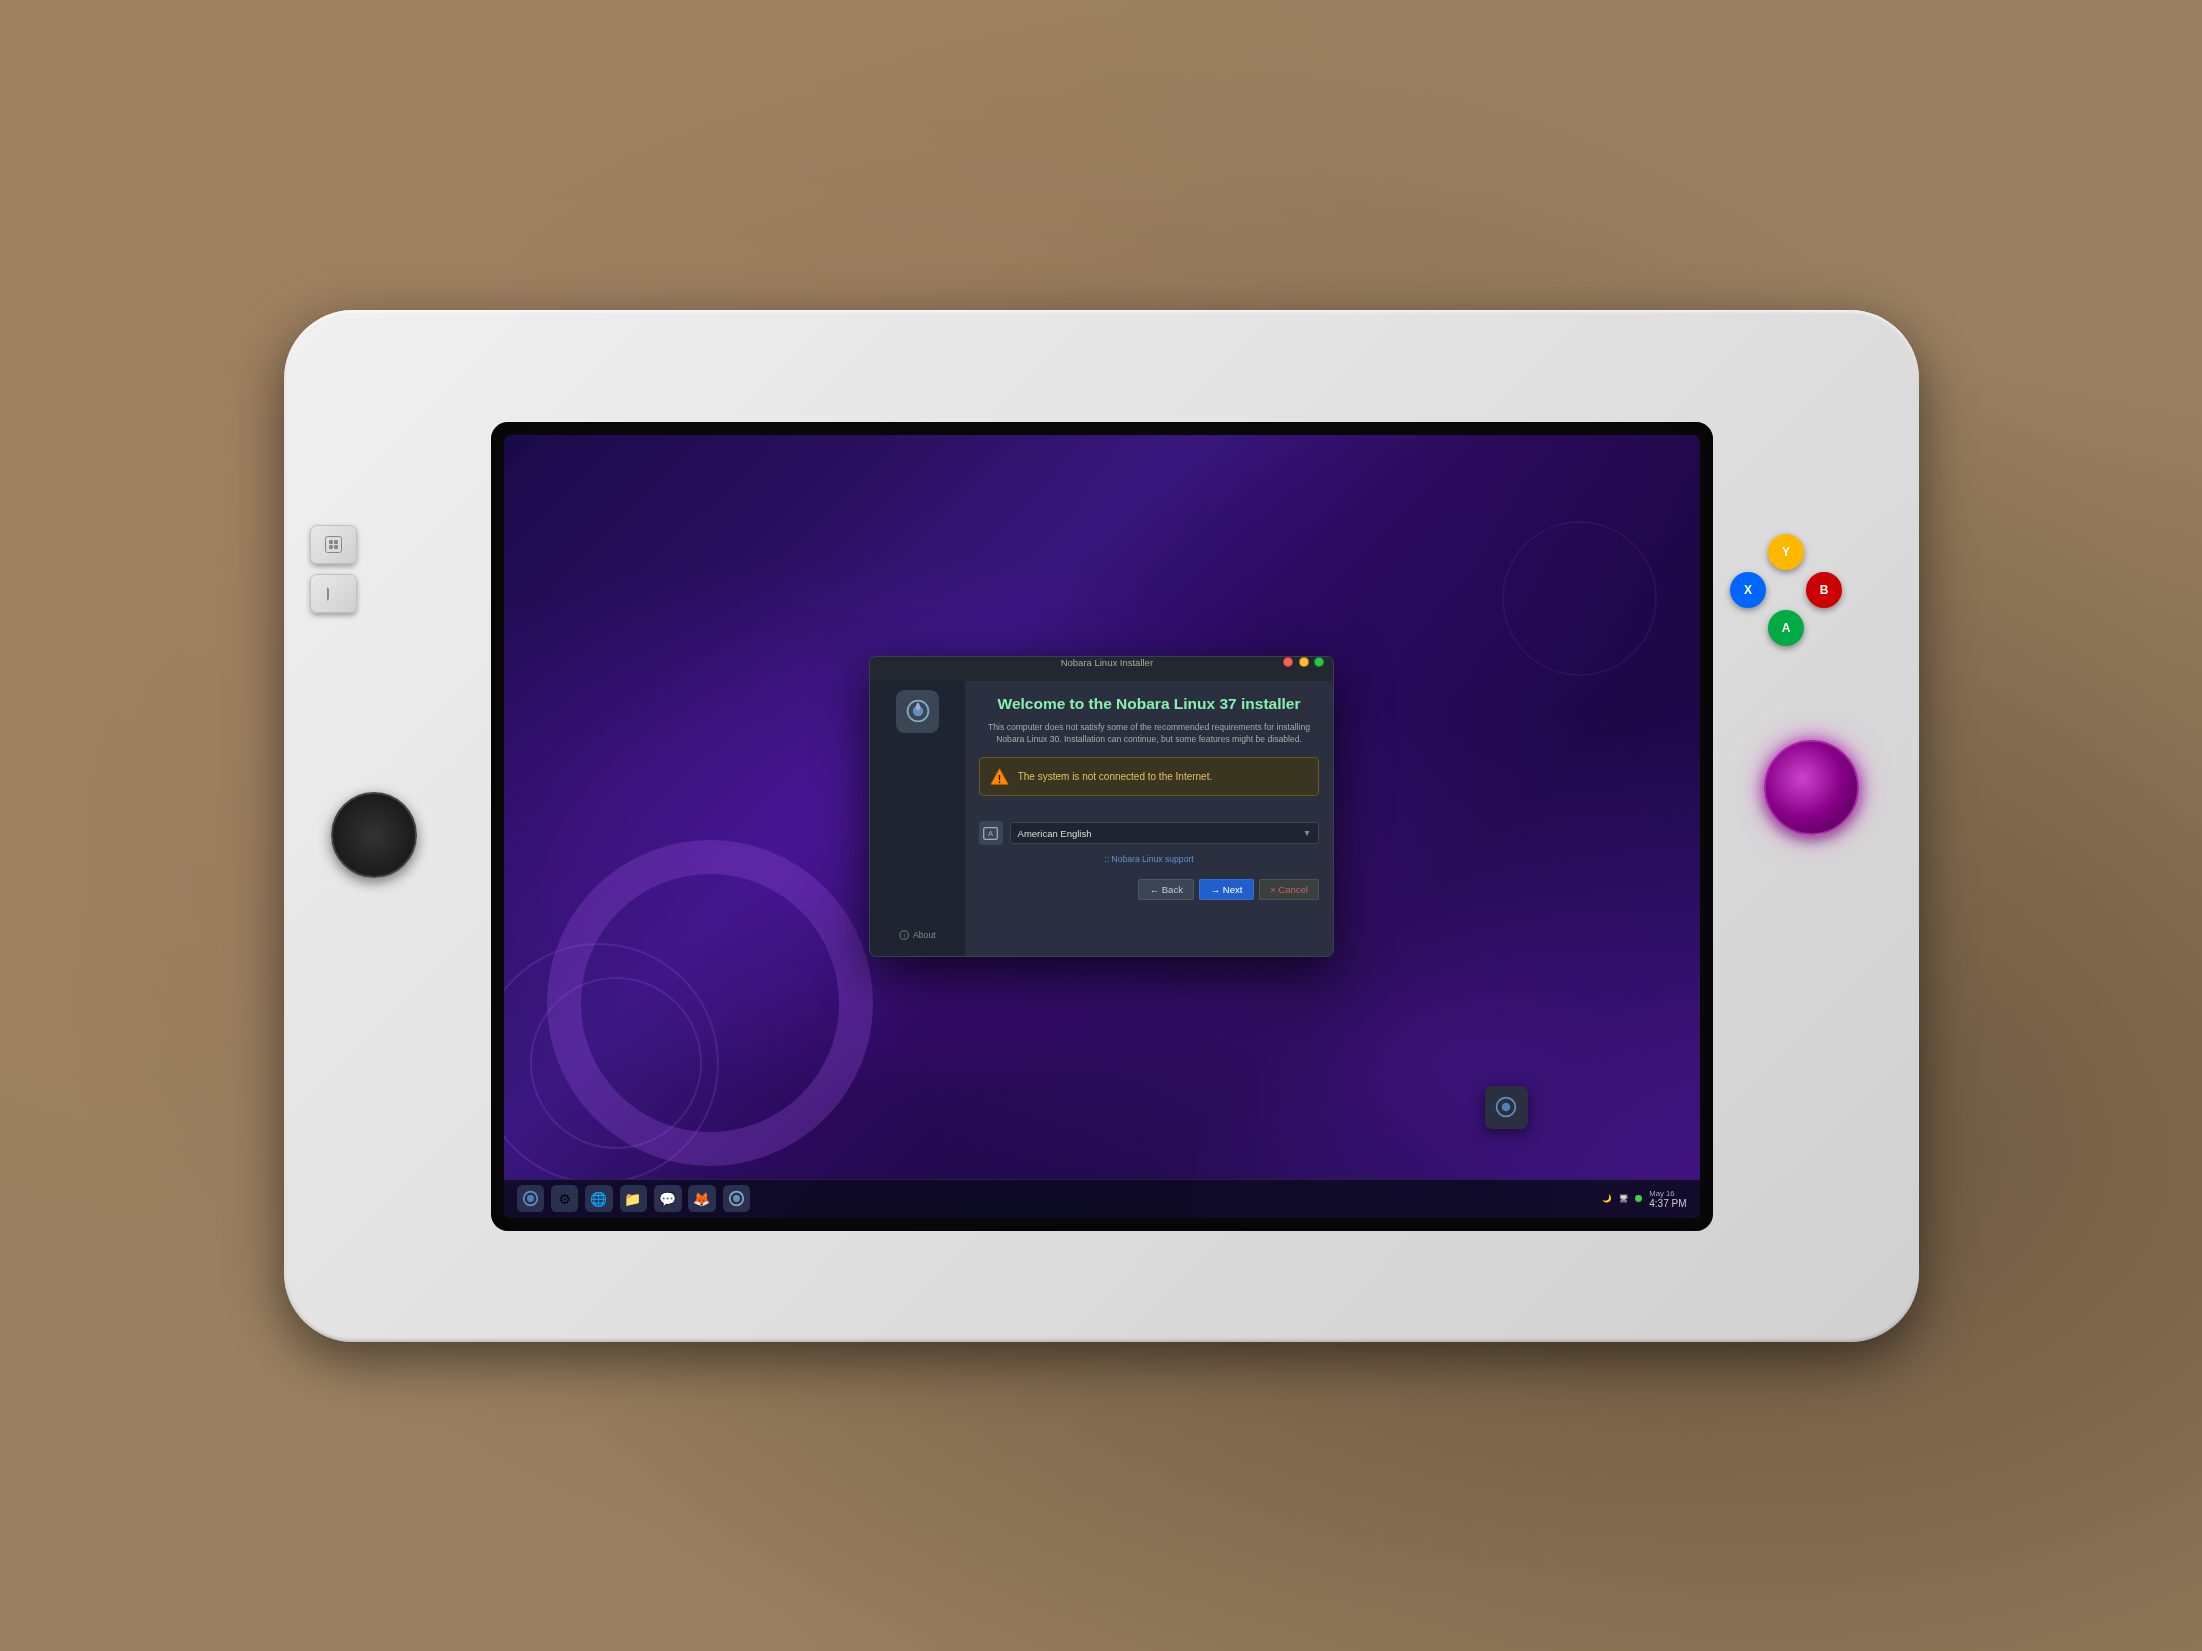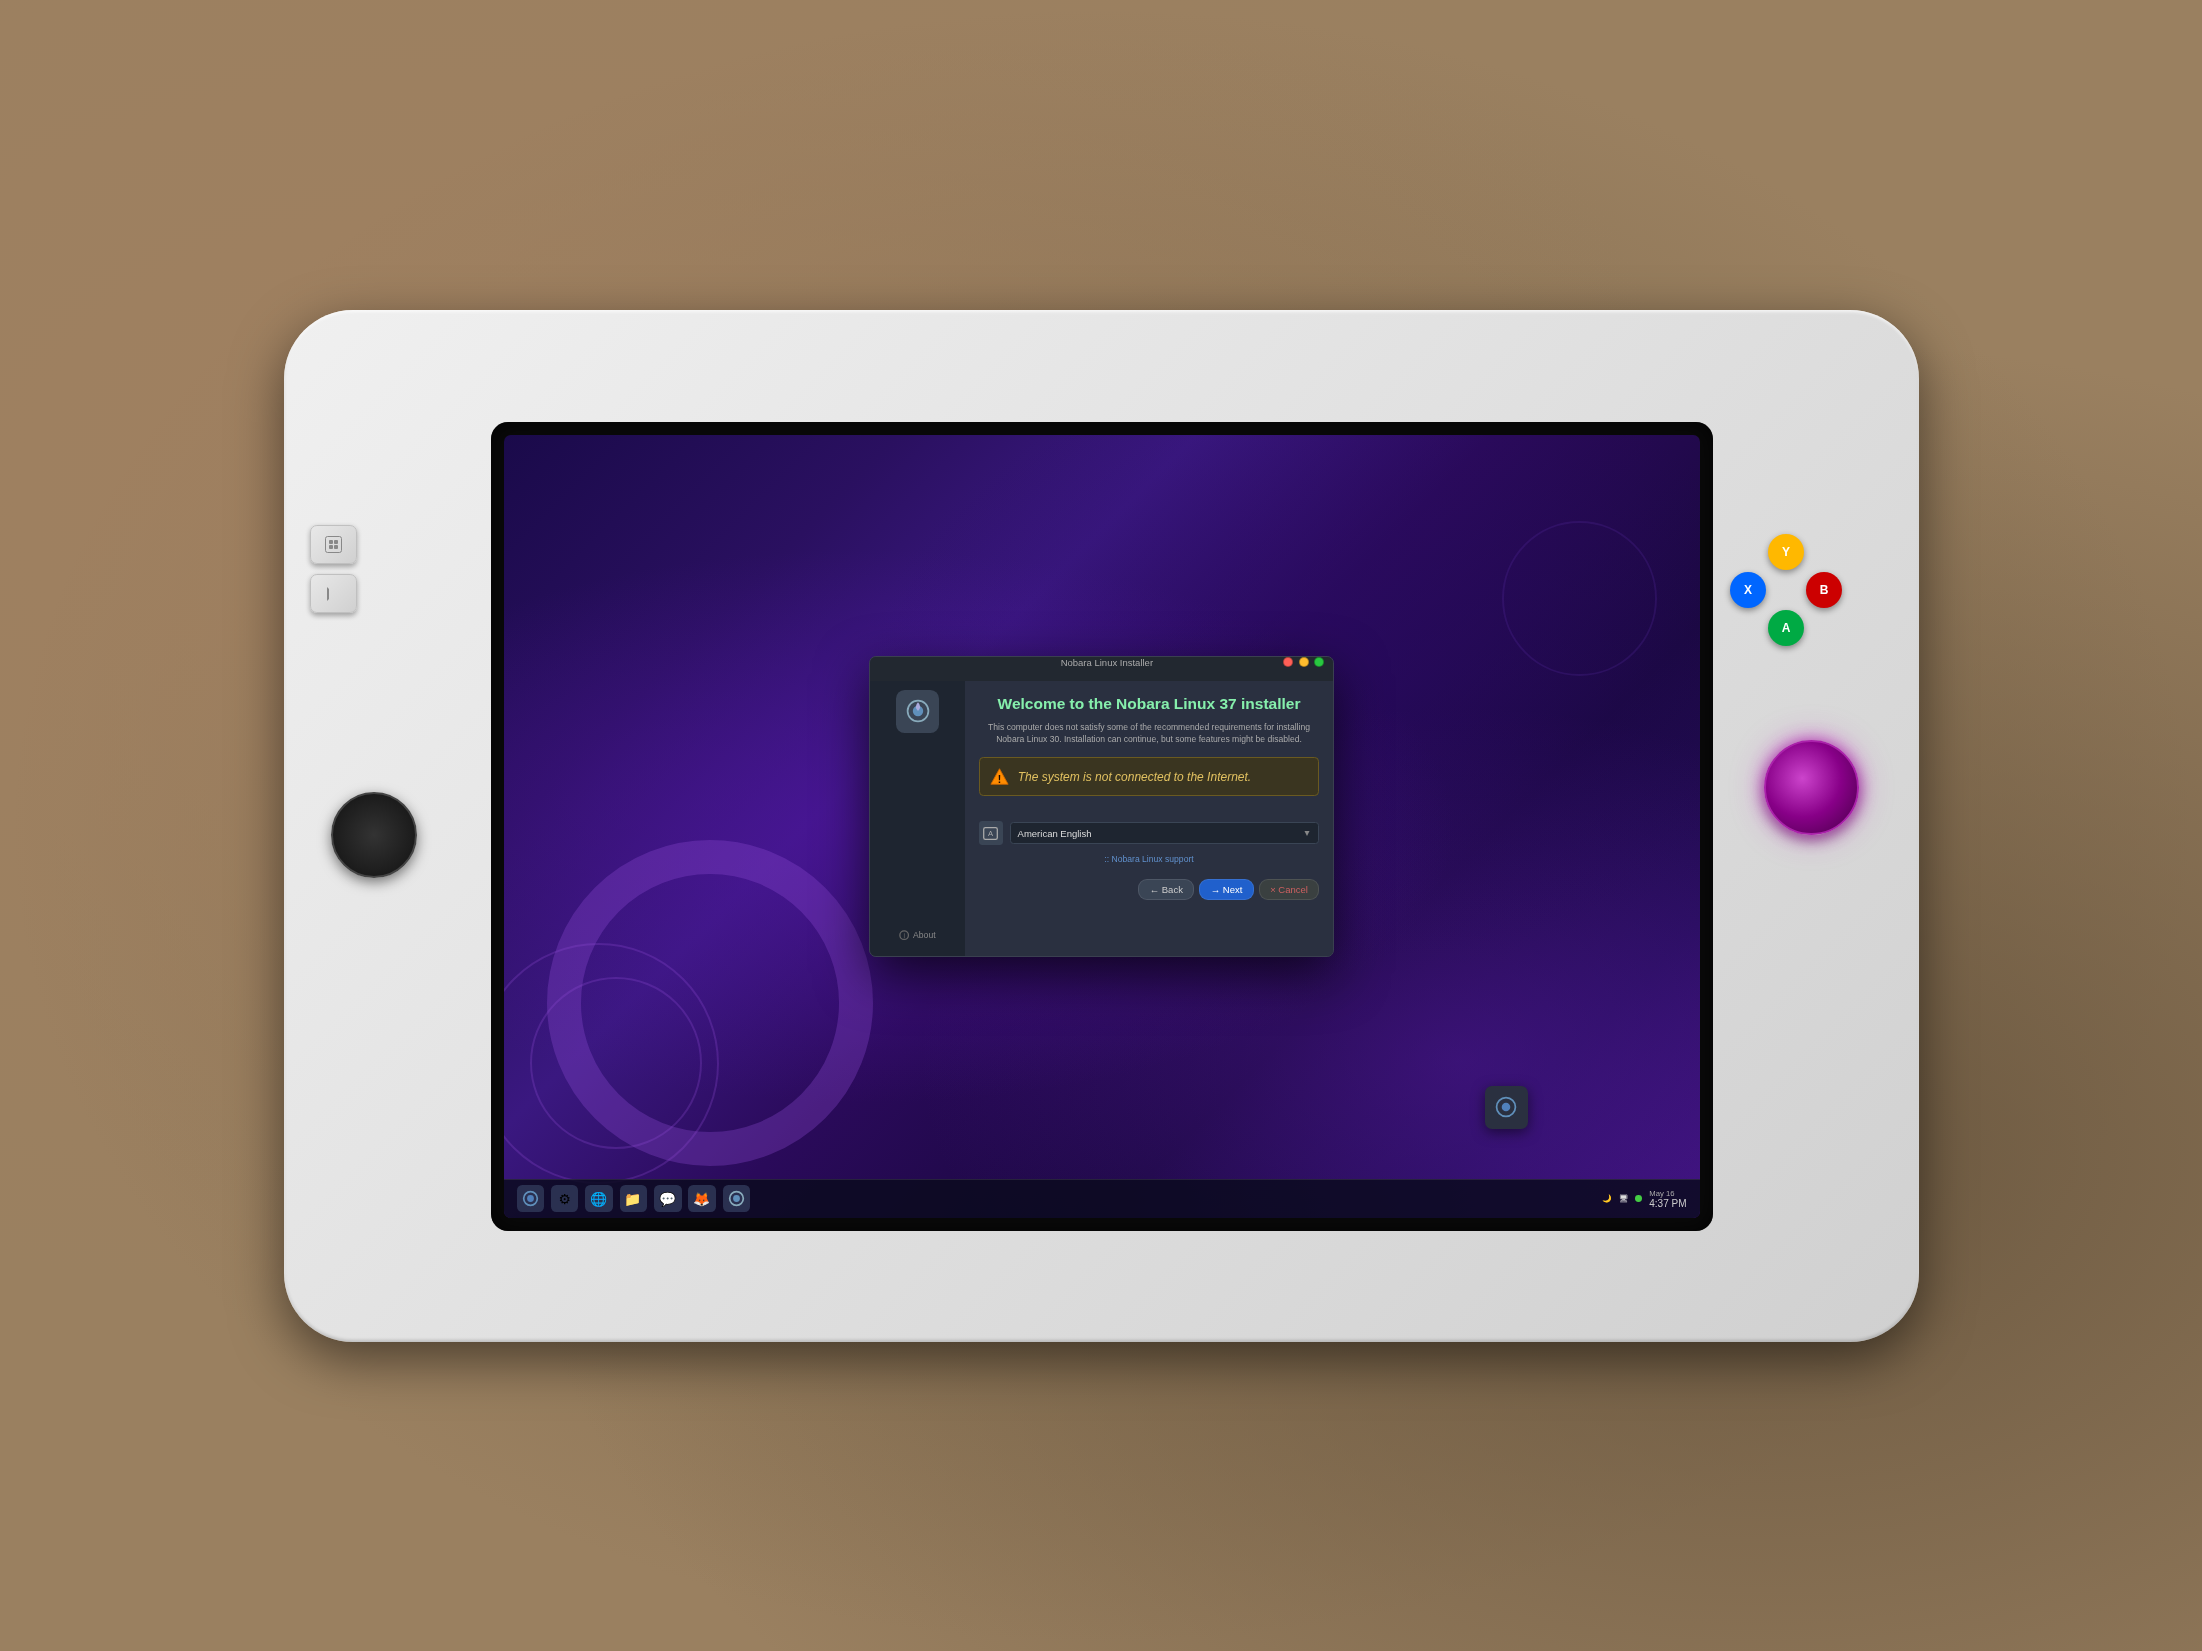--- a/index.html
+++ b/index.html
@@ -355,23 +355,22 @@
       border: 0.9px solid #6a5a20;
       border-radius: 4.3px;
       padding: 8.6px 10.3px;
       display: flex;
       align-items: center;
       gap: 8.6px;
       margin-bottom: 8.6px;
     }
 
     .warning-text {
-      font-size: 12px;
+      font-size: 10px;
       color: #e0c060;
-      font-style: italic;
     }
 
     
     .lang-section {
       display: flex;
       align-items: center;
       gap: 6.9px;
       margin-bottom: 8.6px;
     }
 
@@ -417,21 +416,21 @@
     .window-buttons {
       display: flex;
       justify-content: flex-end;
       gap: 5.2px;
       padding-top: 5.2px;
     }
 
     .win-btn {
       height: 20.6px;
       padding: 0 10.3px;
-      border-radius: 9px;
+      border-radius: 2px;
       font-size: 9.5px;
       display: flex;
       align-items: center;
       gap: 3.4px;
       cursor: pointer;
       border: 0.9px solid rgba(255,255,255,0.1);
     }
 
     .win-btn-back {
       background: #3a4555;

